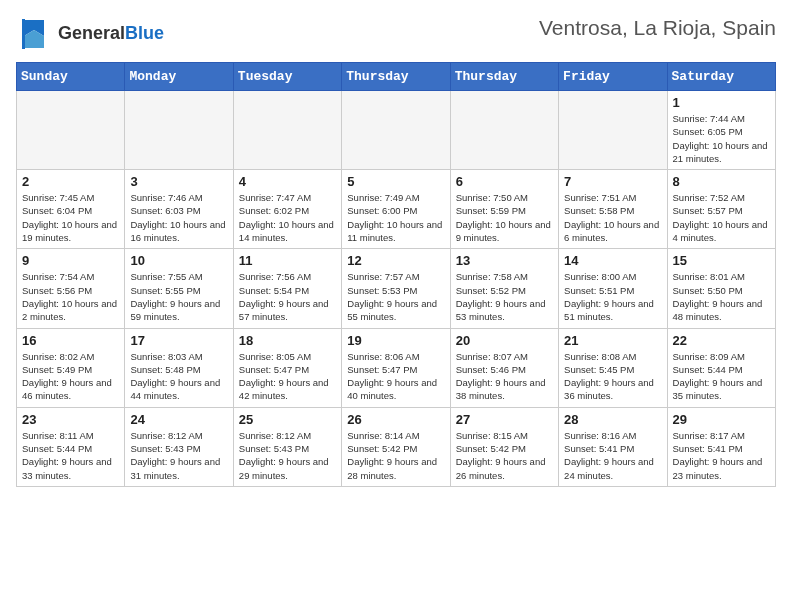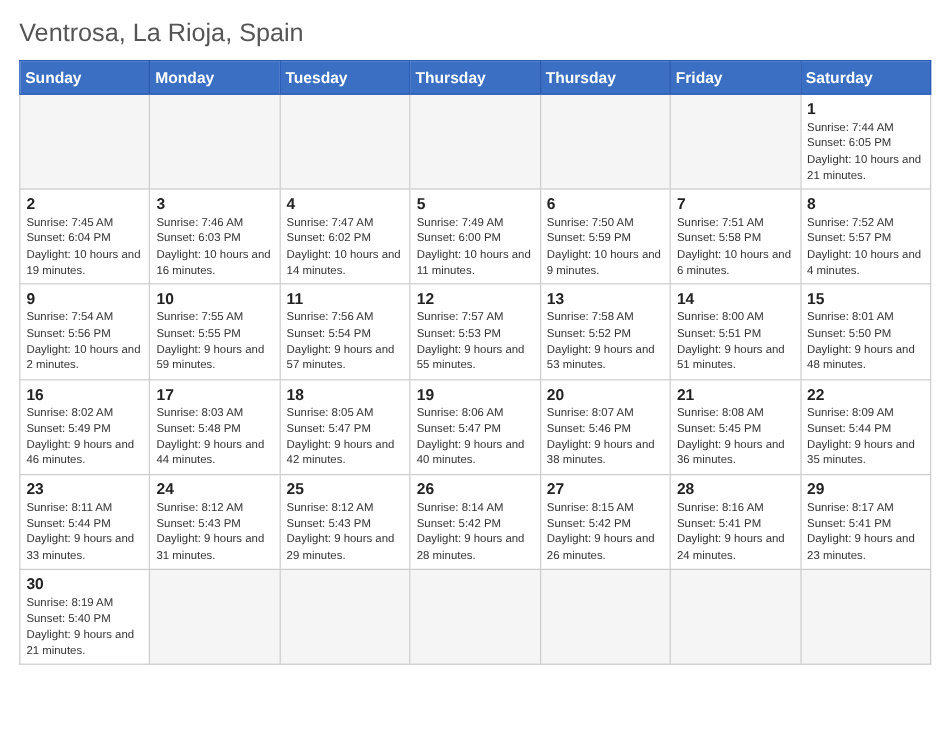--- a/index.html
+++ b/index.html
@@ -52,20 +52,21 @@
       border: 1px solid #ccc;
     }
     .calendar th {
       background: #3a6fc4;
       color: #fff;
       font-size: 13px;
       font-weight: bold;
       padding: 6px 4px;
       text-align: left;
       border: 1px solid #2a5ab4;
+      font-family: Liberation Mono, monospace;
     }
     .calendar td {
       vertical-align: top;
       border: 1px solid #ccc;
       padding: 4px 5px;
       font-size: 10px;
       color: #333;
       width: calc(100% / 7);
       min-height: 70px;
       background: #fff;
@@ -89,20 +90,32 @@
       background: #f5f5f5;
     }
     .last-row td.has-data {
       background: #fff;
     }
   </style>
 </head>
 <body>
 
 <div class="header-section">
+  <div class="logo">
+    <svg class="logo-icon" viewBox="0 0 36 36">
+      <rect x="0" y="0" width="36" height="36" fill="white"></rect>
+
+      <polygon points="8,4 28,4 28,20 18,14 8,20" fill="#1a6fc4"></polygon>
+      <polygon points="8,20 18,14 28,20 28,32 8,32" fill="#4a9fd4"></polygon>
+      <rect x="6" y="3" width="3" height="30" fill="#1a6fc4"></rect>
+    </svg>
+    <div class="logo-text">
+      <span>General</span><span style="color:#1a6fc4">Blue</span>
+    </div>
+  </div>
   <div class="title-block">
     <div class="calendar-subtitle">Ventrosa, La Rioja, Spain</div>
   </div>
 </div>
 
 <table class="calendar">
   <thead>
     <tr>
     <th>Sunday</th>
         <th>Monday</th>
@@ -297,28 +310,14 @@
 Sunset: 5:41 PM
 Daylight: 9 hours and 24 minutes.</div>
         </td>
         <td>
           <span class="day-number">29</span>
           <div class="day-info">Sunrise: 8:17 AM
 Sunset: 5:41 PM
 Daylight: 9 hours and 23 minutes.</div>
         </td>
       </tr>
-      <tr class="last-row">
-        <td class="has-data">
-          <span class="day-number">30</span>
-          <div class="day-info">Sunrise: 8:19 AM
-Sunset: 5:40 PM
-Daylight: 9 hours and 21 minutes.</div>
-        </td>
-        <td class="empty"></td>
-        <td class="empty"></td>
-        <td class="empty"></td>
-        <td class="empty"></td>
-        <td class="empty"></td>
-        <td class="empty"></td>
-      </tr>
     </tbody>
 </table>
 
 </body></html>

